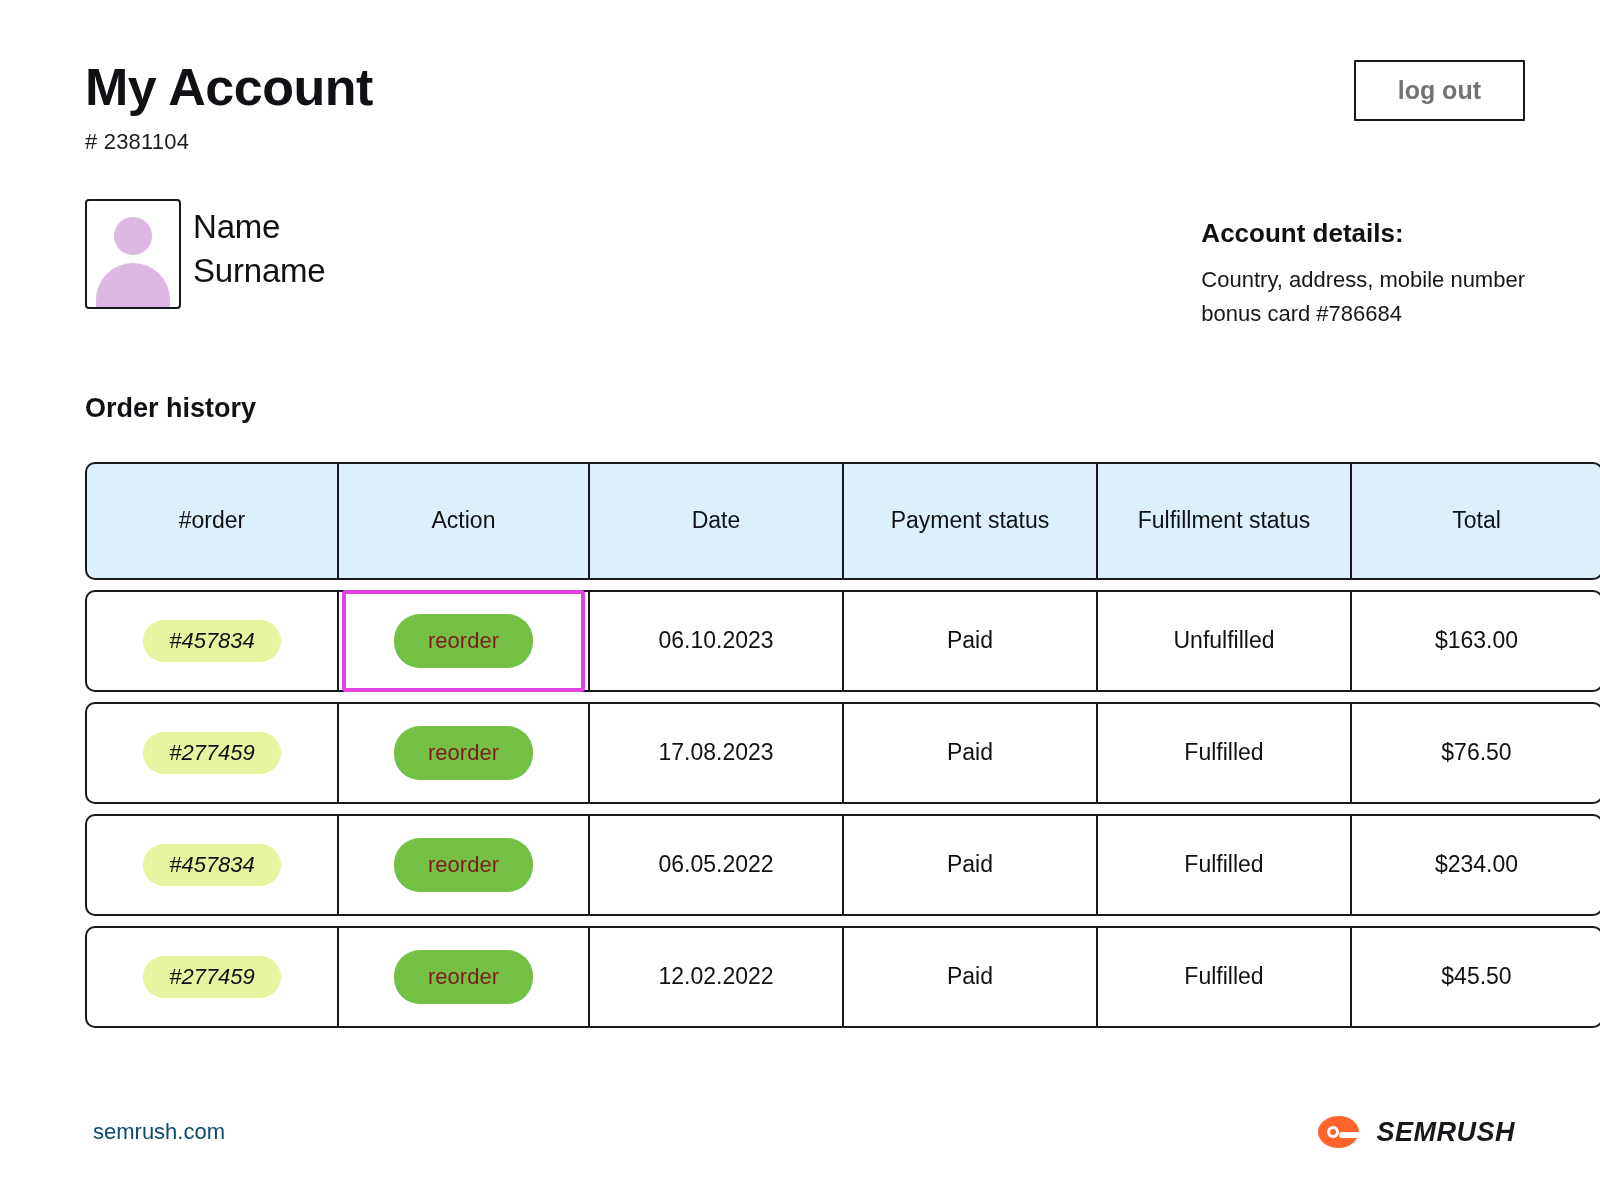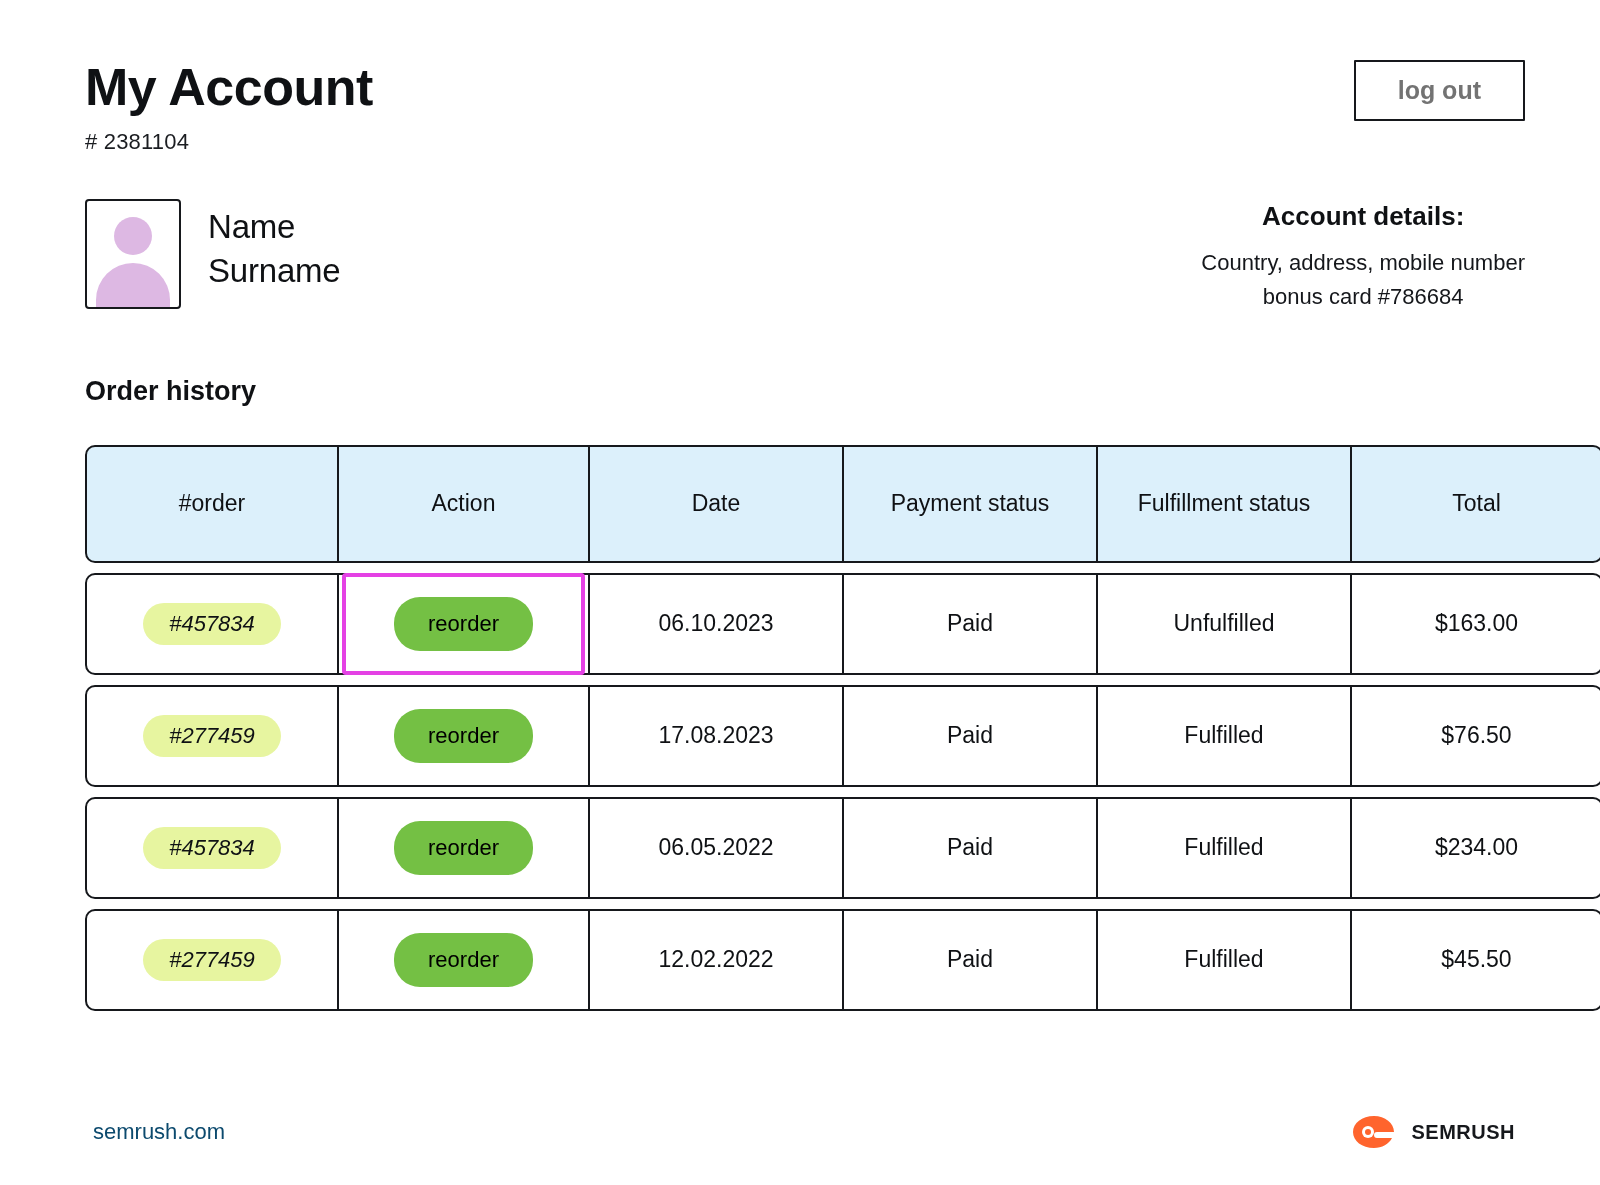--- a/index.html
+++ b/index.html
@@ -58,21 +58,21 @@
   
   .mid-row {
     display: flex;
     justify-content: space-between;
     align-items: flex-start;
     margin-top: 44px;
   }
   .identity {
     display: flex;
     align-items: flex-start;
-    gap: 27px;
+    gap: 12px;
   }
   .avatar {
     width: 92px;
     height: 106px;
     border: 2px solid #16181c;
     border-radius: 4px;
     position: relative;
     overflow: hidden;
     background: #fff;
     flex: none;
@@ -93,22 +93,23 @@
   }
   .name-block {
     padding-top: 6px;
   }
   .name-block div {
     font-size: 33px;
     line-height: 1.35;
     letter-spacing: -0.2px;
   }
   .acct-details {
-    text-align: center;
+    text-align: left;
     padding-top: 2px;
+    margin-top: 17px;
   }
   .acct-details .ad-title {
     font-size: 26px;
     font-weight: bold;
     margin-bottom: 14px;
   }
   .acct-details .ad-line {
     font-size: 22px;
     line-height: 1.55;
     color: #15171b;
@@ -169,21 +170,21 @@
     display: inline-block;
     background: #e7f5a0;
     border-radius: 22px;
     padding: 10px 26px;
     font-size: 22px;
     line-height: 1;
   }
   .reorder-btn {
     display: inline-block;
     background: #74c044;
-    color: #000000;
+    color: #7f1d1d;
     border: none;
     border-radius: 26px;
     padding: 16px 34px;
     font-size: 22px;
     line-height: 1;
     cursor: pointer;
     font-family: "Liberation Sans", sans-serif;
   }
   td.action-cell {
     position: relative;
@@ -219,24 +220,25 @@
     display: flex;
     align-items: center;
     gap: 14px;
   }
   .brand-mark {
     width: 46px;
     height: 34px;
     position: relative;
   }
   .brand-name {
-    font-size: 20px;
+    font-size: 27px;
     font-weight: bold;
     letter-spacing: 0.5px;
     color: #16181c;
+    font-style: italic;
   }
 </style>
 </head>
 <body>
 
 <div class="page">
 
   <div class="header-row">
     <div>
       <h1 class="title">My Account</h1>

